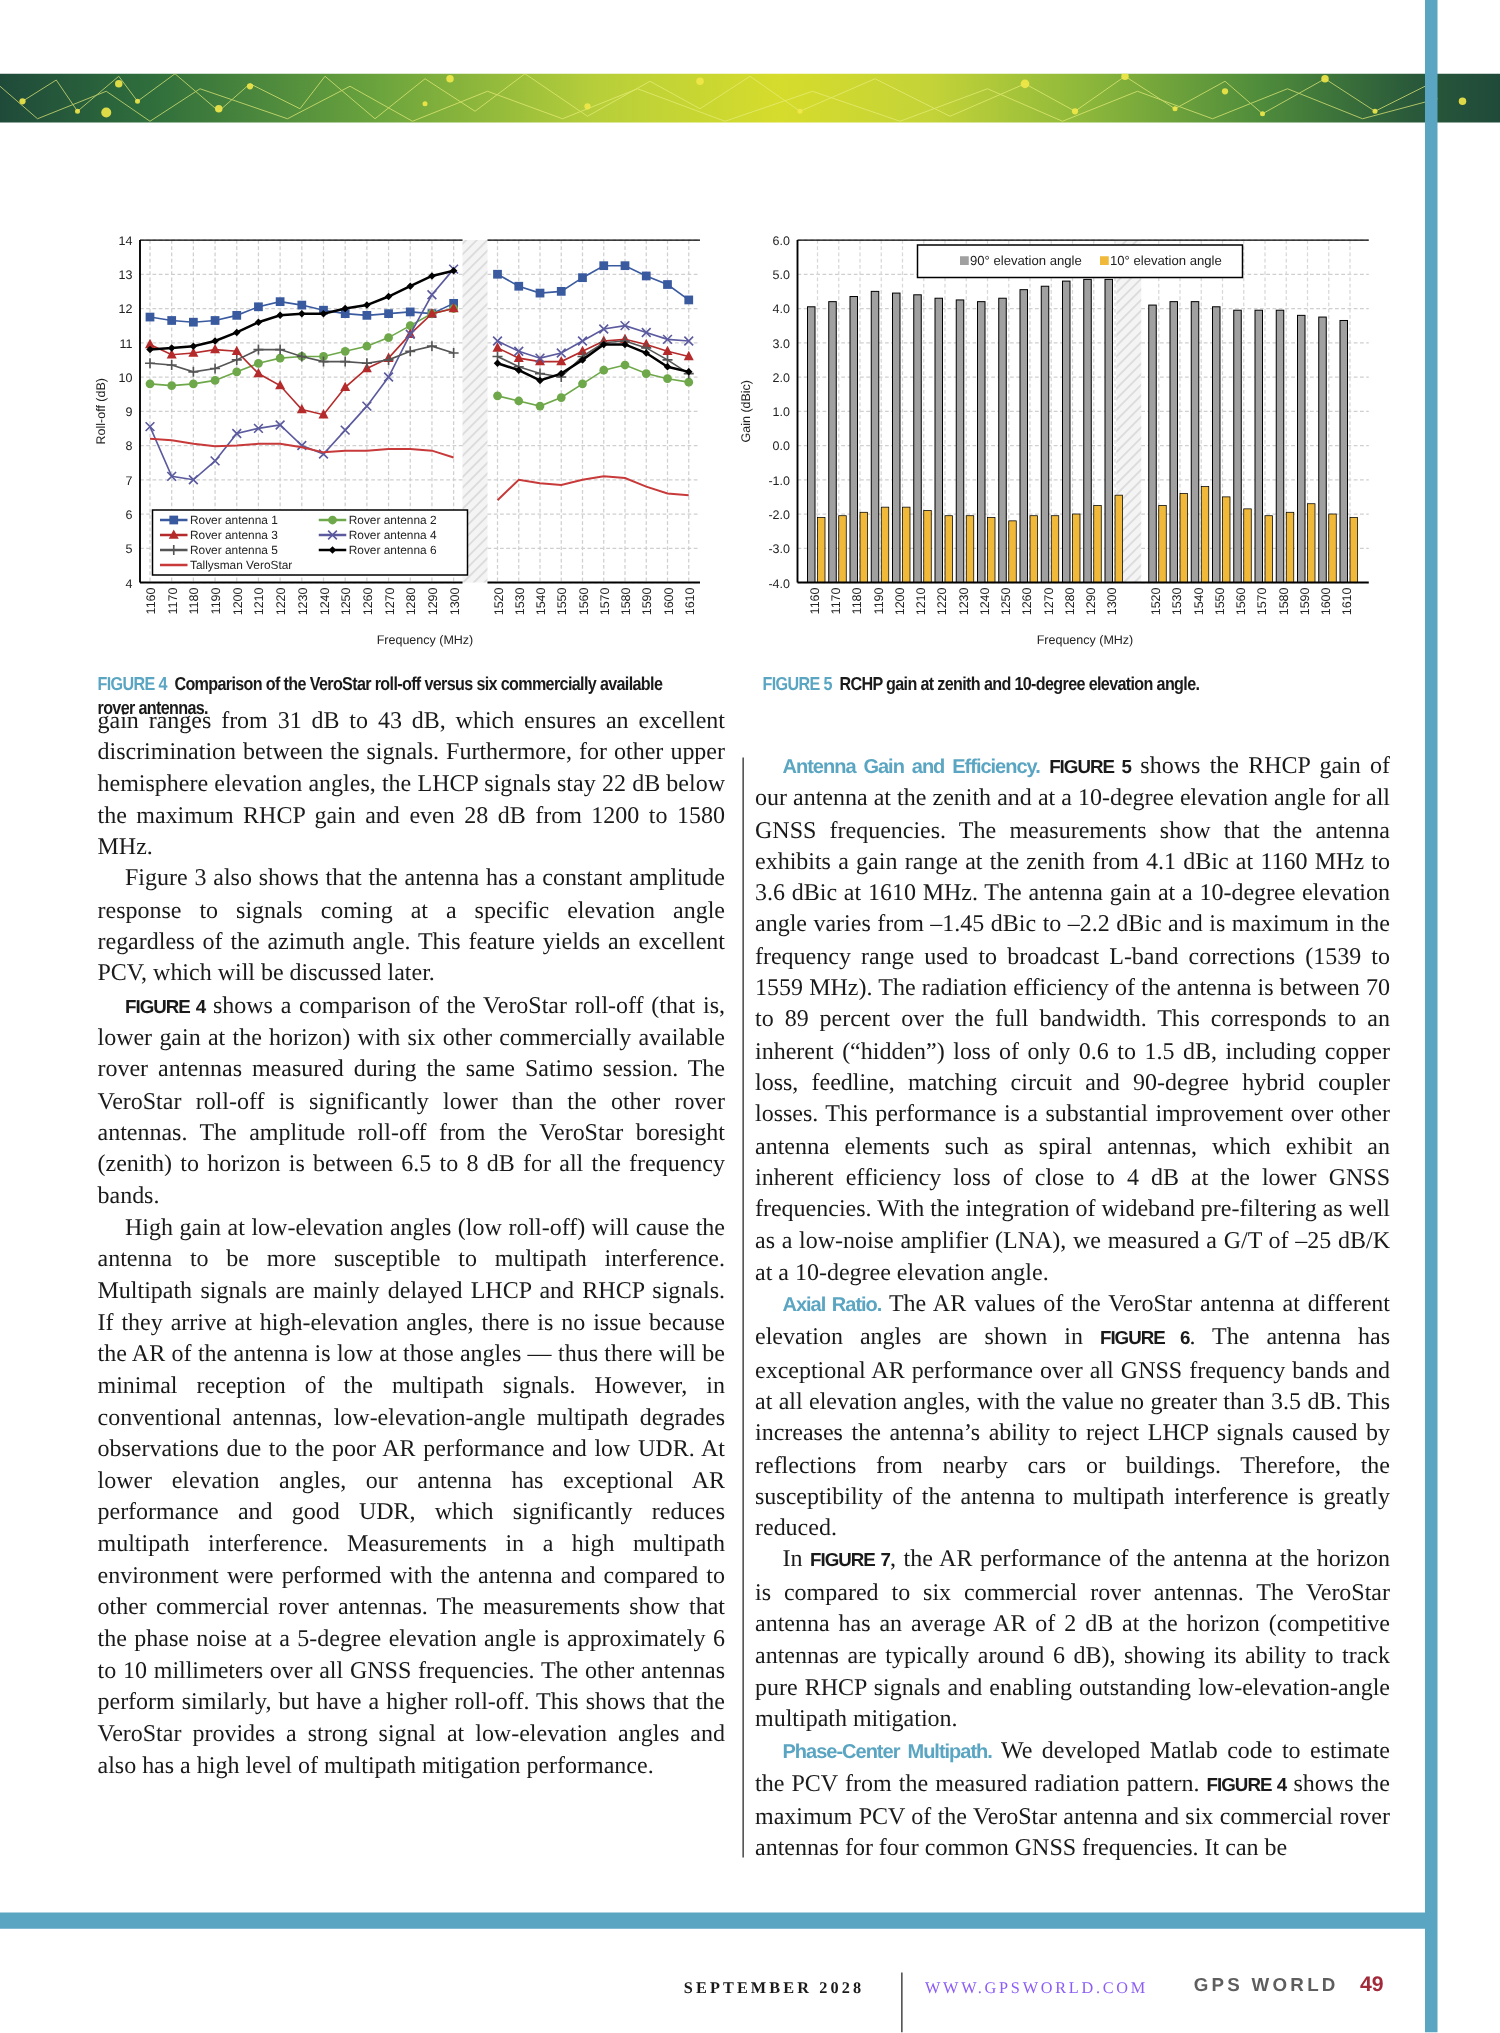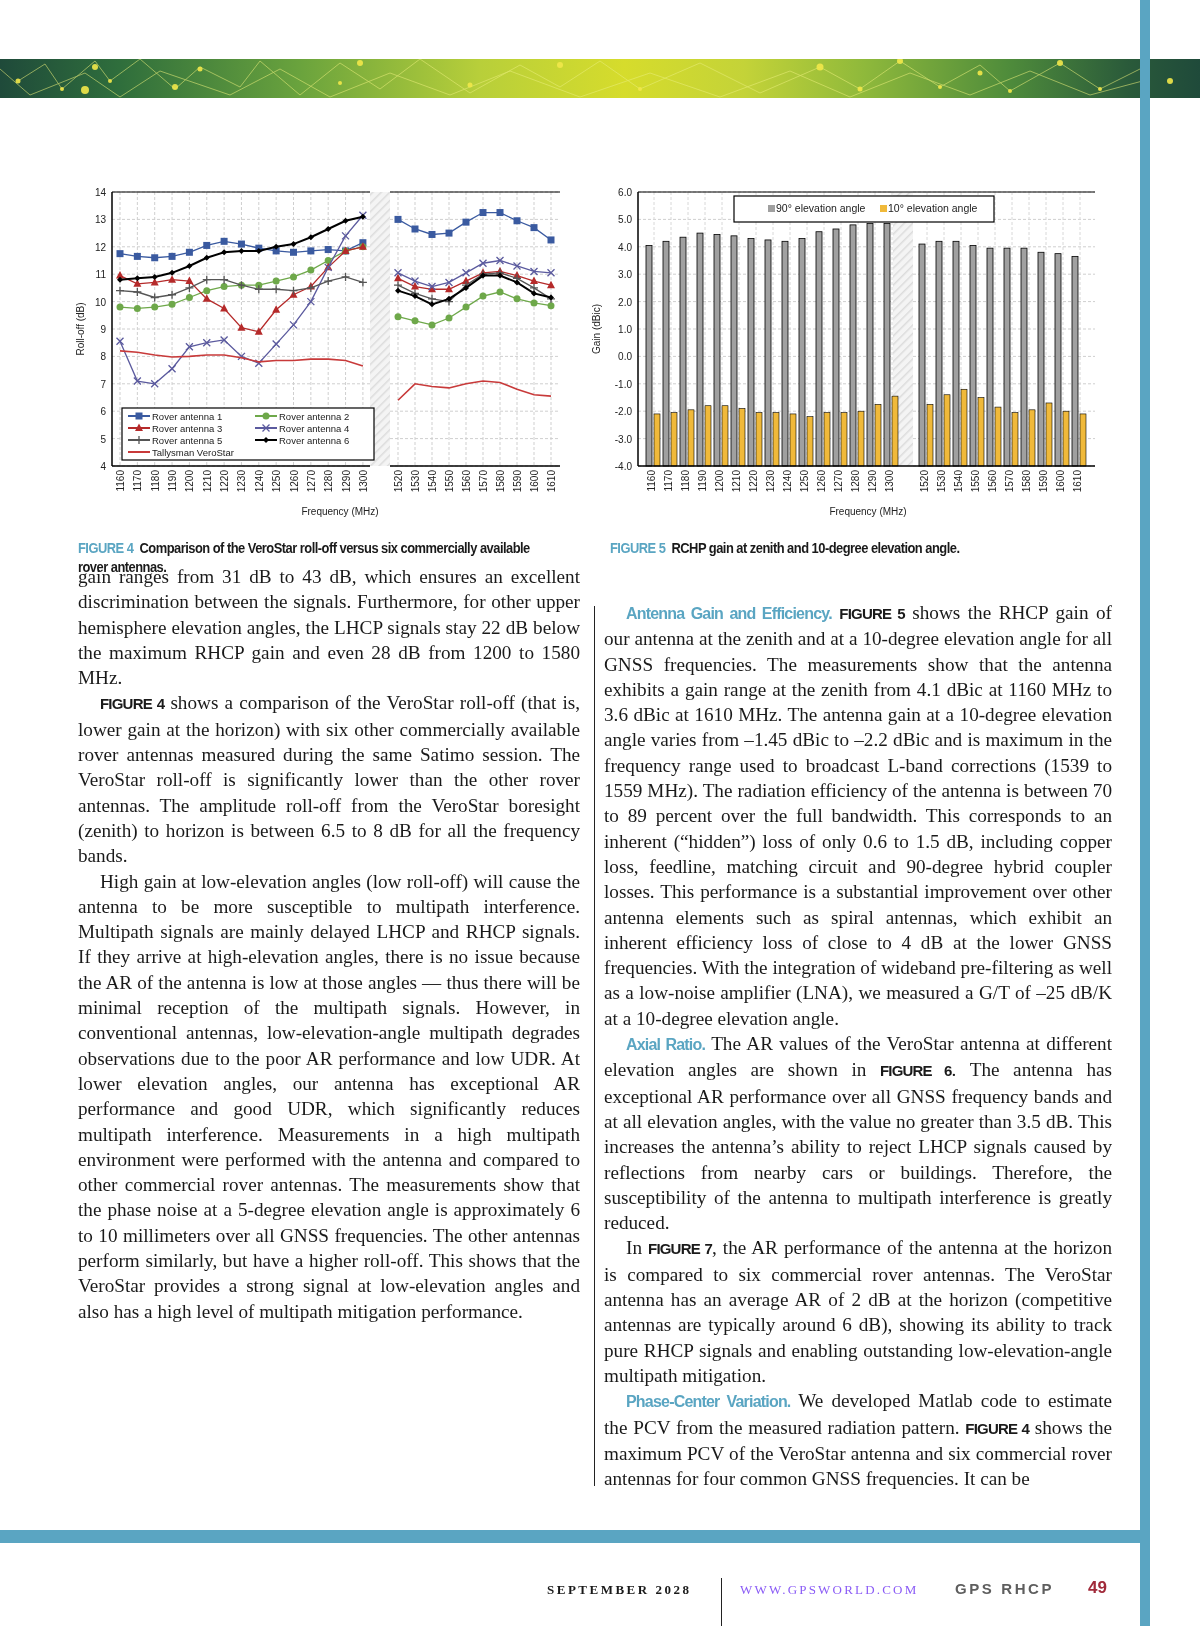--- a/index.html
+++ b/index.html
@@ -524,31 +524,32 @@
       <text x="298" y="32" font-size="10.5" fill="#222">10° elevation angle</text>
     </g>
   </svg>
 <div class="caption" style="left:610px;top:538px;width:560px;">
   <span class="fig">FIGURE 5</span>&nbsp;
   <span>RCHP gain at zenith and 10-degree elevation angle.</span>
 </div>
 
 <div class="col" style="left:78px;top:564px;width:502px;">
   <p>gain ranges from 31 dB to 43 dB, which ensures an excellent discrimination between the signals. Furthermore, for other upper hemisphere elevation angles, the LHCP signals stay 22 dB below the maximum RHCP gain and even 28 dB from 1200 to 1580 MHz.</p>
+  <p class="ind">Figure 3 also shows that the antenna has a constant amplitude response to signals coming at a specific elevation angle regardless of the azimuth angle. This feature yields an excellent PCV, which will be discussed later.</p>
   <p class="ind"><span class="figref">FIGURE 4</span><span> shows a comparison of the VeroStar roll-off (that is, lower gain at the horizon) with six other commercially available rover antennas measured during the same Satimo session. The VeroStar roll-off is significantly lower than the other rover antennas. The amplitude roll-off from the VeroStar boresight (zenith) to horizon is between 6.5 to 8 dB for all the frequency bands.</span></p>
   <p class="ind">High gain at low-elevation angles (low roll-off) will cause the antenna to be more susceptible to multipath interference. Multipath signals are mainly delayed LHCP and RHCP signals. If they arrive at high-elevation angles, there is no issue because the AR of the antenna is low at those angles — thus there will be minimal reception of the multipath signals. However, in conventional antennas, low-elevation-angle multipath degrades observations due to the poor AR performance and low UDR. At lower elevation angles, our antenna has exceptional AR performance and good UDR, which significantly reduces multipath interference. Measurements in a high multipath environment were performed with the antenna and compared to other commercial rover antennas. The measurements show that the phase noise at a 5-degree elevation angle is approximately 6 to 10 millimeters over all GNSS frequencies. The other antennas perform similarly, but have a higher roll-off. This shows that the VeroStar provides a strong signal at low-elevation angles and also has a high level of multipath mitigation performance.</p>
 </div>
 
 <div class="divider"></div>
 
 <div class="col" style="left:604px;top:600px;width:508px;">
   <p class="ind"><span class="head">Antenna Gain and Efficiency.</span> <span class="figref">FIGURE 5</span><span> shows the RHCP gain of our antenna at the zenith and at a 10-degree elevation angle for all GNSS frequencies. The measurements show that the antenna exhibits a gain range at the zenith from 4.1 dBic at 1160 MHz to 3.6 dBic at 1610 MHz. The antenna gain at a 10-degree elevation angle varies from –1.45 dBic to –2.2 dBic and is maximum in the frequency range used to broadcast L-band corrections (1539 to 1559 MHz). The radiation efficiency of the antenna is between 70 to 89 percent over the full bandwidth. This corresponds to an inherent (“hidden”) loss of only 0.6 to 1.5 dB, including copper loss, feedline, matching circuit and 90-degree hybrid coupler losses. This performance is a substantial improvement over other antenna elements such as spiral antennas, which exhibit an inherent efficiency loss of close to 4 dB at the lower GNSS frequencies. With the integration of wideband pre-filtering as well as a low-noise amplifier (LNA), we measured a G/T of –25 dB/K at a 10-degree elevation angle.</span></p>
   <p class="ind"><span class="head">Axial Ratio.</span><span> The AR values of the VeroStar antenna at different elevation angles are shown in </span><span class="figref">FIGURE 6</span><span>. The antenna has exceptional AR performance over all GNSS frequency bands and at all elevation angles, with the value no greater than 3.5 dB. This increases the antenna’s ability to reject LHCP signals caused by reflections from nearby cars or buildings. Therefore, the susceptibility of the antenna to multipath interference is greatly reduced.</span></p>
   <p class="ind"><span>In </span><span class="figref">FIGURE 7</span><span>, the AR performance of the antenna at the horizon is compared to six commercial rover antennas. The VeroStar antenna has an average AR of 2 dB at the horizon (competitive antennas are typically around 6 dB), showing its ability to track pure RHCP signals and enabling outstanding low-elevation-angle multipath mitigation.</span></p>
-  <p class="ind"><span class="head">Phase-Center Variation.</span><span> We developed Matlab code to estimate the PCV from the measured radiation pattern. </span><span class="figref">FIGURE 4</span><span> shows the maximum PCV of the VeroStar antenna and six commercial rover antennas for four common GNSS frequencies. It can be</span></p>
+  <p class="ind"><span class="head">Phase-Center Multipath.</span><span> We developed Matlab code to estimate the PCV from the measured radiation pattern. </span><span class="figref">FIGURE 4</span><span> shows the maximum PCV of the VeroStar antenna and six commercial rover antennas for four common GNSS frequencies. It can be</span></p>
 </div>
 
 <div class="bottombar"></div>
 <div class="footer f-date">SEPTEMBER 2028</div>
 <div class="f-line"></div>
 <div class="footer f-url">WWW.GPSWORLD.COM</div>
-<div class="footer f-mag">GPS RHCP</div>
+<div class="footer f-mag">GPS WORLD</div>
 <div class="footer f-page">49</div>
 
 </body></html>

